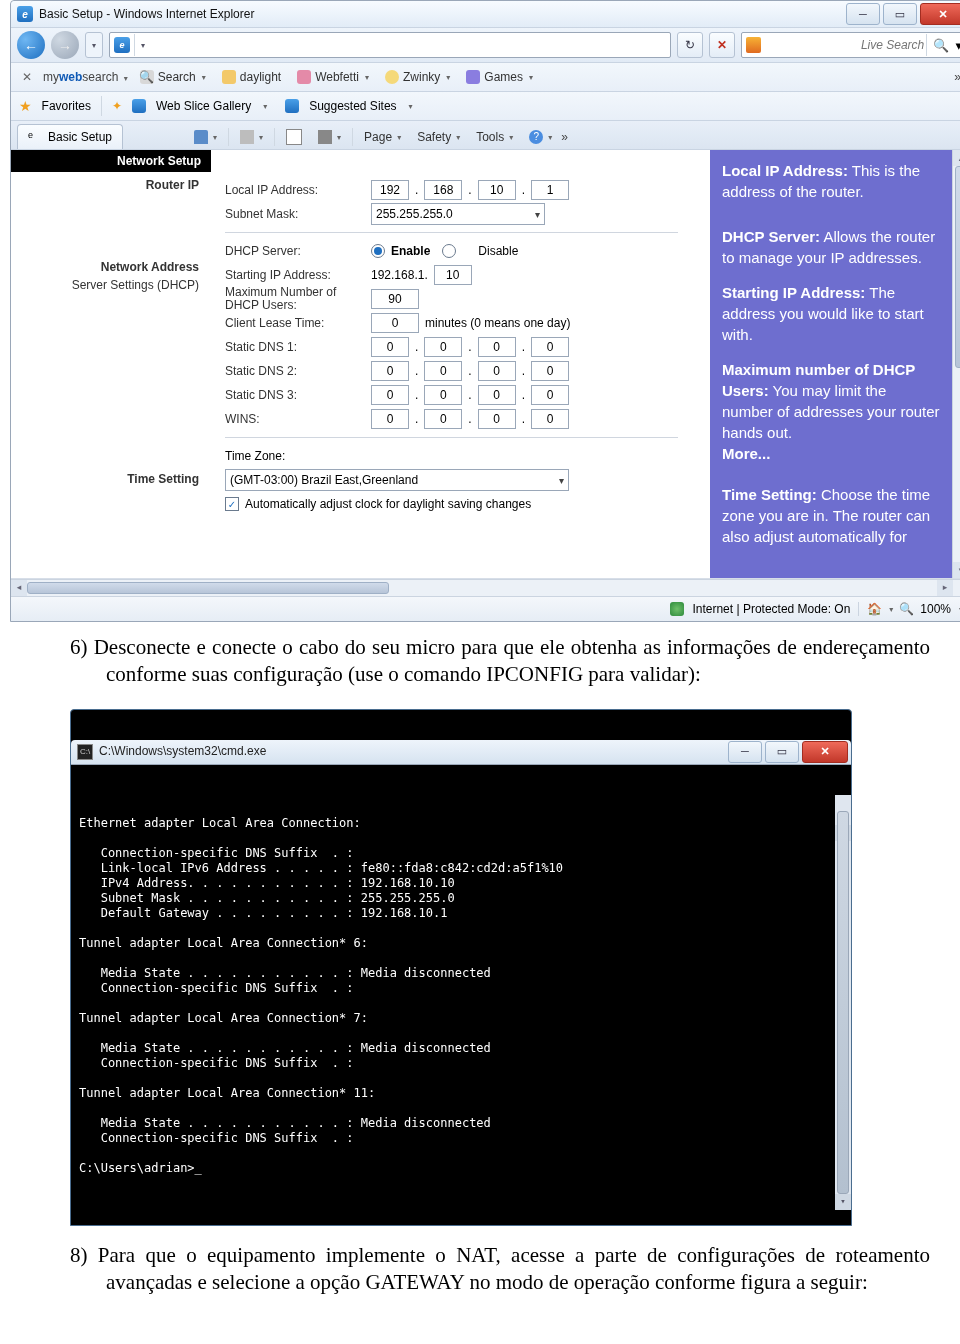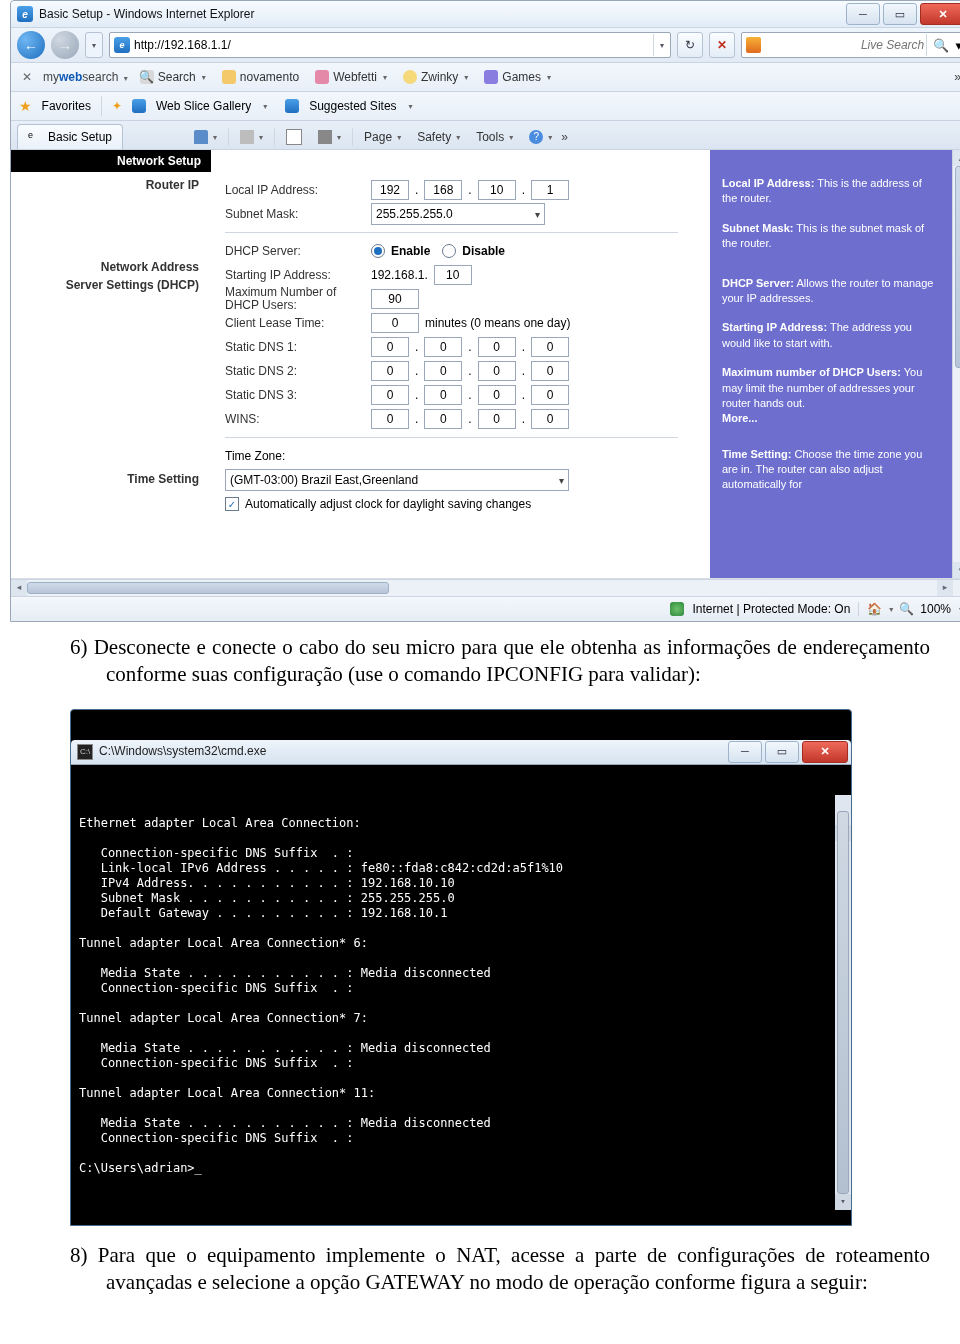--- a/index.html
+++ b/index.html
@@ -46,34 +46,34 @@
   .tbtn .ic{width:14px;height:14px;display:inline-block;}
   .vsep{width:1px;height:18px;background:#cfd8e2;margin:0 2px;}
   
   .content{display:flex;background:#fff;position:relative;height:428px;overflow:hidden;border-bottom:1px solid #d7dee8;}
   .scrollbar{width:16px;background:#ecf1f7;border-left:1px solid #cbd4e0;position:relative;}
   .scrollbar .sbbtntop,.scrollbar .sbbtnbot{height:16px;background:#dde5ef;text-align:center;font-size:9px;color:#667;line-height:16px;}
   .scrollbar .thumb{position:absolute;top:16px;left:2px;right:2px;height:200px;border-radius:3px;background:linear-gradient(#d0dbea,#b7c5d8);border:1px solid #9fb0c6;}
   .leftcol{width:200px;background:#fff;font-size:12px;}
   .lhead{background:#000;color:#fff;font-weight:bold;padding:4px 10px;text-align:right;}
   .llab{padding:6px 12px 2px 12px;text-align:right;font-weight:bold;color:#333;}
-  .llab2{padding:2px 12px 6px 12px;text-align:right;font-weight:bold;color:#333;}
+  .llab2{padding:2px 12px 6px 12px;text-align:right;font-weight:normal;color:#333;}
   .midcol{flex:1;padding:6px 14px;font-size:12px;}
   .row{display:flex;align-items:center;height:24px;gap:6px;}
   .row .lab{width:140px;color:#333;}
   .inp{height:18px;border:1px solid #9aa7b8;background:#fff;text-align:center;padding:0 3px;font-size:12px;}
   .inp.w28{width:30px;text-align:center;}
   .inp.w40{width:40px;}
   .sel{height:20px;border:1px solid #9aa7b8;background:#fff;font-size:12px;padding:0 18px 0 4px;position:relative;display:inline-flex;align-items:center;}
   .sel::after{content:"▾";position:absolute;right:4px;font-size:10px;color:#444;}
   .hr{border:0;border-top:1px solid #d0d6df;margin:6px 0;}
   .radio{width:12px;height:12px;border:1px solid #6a7a8e;border-radius:50%;display:inline-block;vertical-align:middle;position:relative;}
   .radio.checked::after{content:"";position:absolute;inset:2px;background:#1f6fc0;border-radius:50%;}
   .cb{width:12px;height:12px;border:1px solid #6a7a8e;background:#fff;display:inline-flex;align-items:center;justify-content:center;font-size:10px;color:#1f6fc0;}
-  .rightcol{width:218px;background:#6e6ecf;color:#fff;font-size:11px;padding:26px 12px;line-height:1.4;margin-left:18px;}
+  .rightcol{width:218px;background:#6e6ecf;color:#fff;font-size:15px;padding:10px 12px;line-height:1.4;margin-left:18px;}
   .rightcol p{margin:0 0 14px 0;}
   .rightcol b{color:#fff;}
   
   .hscroll{height:16px;background:#ecf1f7;border-top:1px solid #cbd4e0;display:flex;align-items:center;}
   .hscroll .btn{width:16px;height:16px;background:#dde5ef;text-align:center;font-size:9px;color:#667;line-height:15px;}
   .hscroll .track{flex:1;position:relative;height:16px;}
   .hscroll .thumb{position:absolute;left:0;top:2px;bottom:2px;width:360px;border-radius:3px;background:linear-gradient(#d0dbea,#b7c5d8);border:1px solid #9fb0c6;}
   
   .status{height:24px;border-top:1px solid #cbd4e0;background:linear-gradient(#f4f7fb,#e6edf5);display:flex;align-items:center;font-size:12px;padding:0 6px;gap:8px;}
   .status .spacer{flex:1;}
@@ -108,21 +108,20 @@
       <div class="wbtn close">✕</div>
     </div>
   </div>
 
   <div class="navrow">
     <div class="circ">←</div>
     <div class="circ fwd">→</div>
     <div class="dropbtn">▾</div>
     <div class="addr">
       <span class="favicon">e</span>
-      <input value="http://192.168.1.1/" style="">
       <span class="tri">▾</span>
     </div>
     <div class="sqbtn">↻</div>
     <div class="sqbtn red">✕</div>
     <div class="search">
       <span class="bing"></span>
       <input placeholder="Live Search" style="">
       <span class="mag">🔍</span>
       <span class="tri">▾</span>
     </div>
@@ -131,21 +130,21 @@
   <div class="tb">
     <span class="xbtn">✕</span>
     <span class="mws"><span>my</span><b>web</b><span>search</span> <span class="tri2">▾</span></span>
     <span class="tb-item">
           <span class="ic" style="background:#d8d8d8;">🔍</span>
           <span>Search</span>
           <span class="tri2">▾</span>
         </span>
     <span class="tb-item">
           <span class="ic" style="background:#f3c96a;"></span>
-          <span>novamento</span>
+          <span>daylight</span>
         </span>
     <span class="tb-item">
           <span class="ic" style="background:#e48aa8;"></span>
           <span>Webfetti</span>
           <span class="tri2">▾</span>
         </span>
     <span class="tb-item">
           <span class="ic" style="background:#f5d97a;border-radius:50%;"></span>
           <span>Zwinky</span>
           <span class="tri2">▾</span>
@@ -240,21 +239,21 @@
         <span class="sel" style="width:150px;">
               <span>255.255.255.0</span>
             </span>
       </div>
       <hr class="hr">
       <div class="row">
         <span class="lab">DHCP Server:</span>
         <span class="radio checked"></span>
         <span style="font-weight:bold;">Enable</span>
         <span class="radio" style="margin-left:6px;"></span>
-        <span style="font-weight:bold;">Disable</span>
+        <span style="font-weight:normal;margin-left:16px;">Disable</span>
       </div>
       <div class="row">
         <span class="lab">Starting IP Address:</span>
         <span>192.168.1.</span>
         <input class="inp w28" value="10" style="">
       </div>
       <div class="row">
         <span class="lab" style="line-height:1.1;">Maximum Number of DHCP Users:</span>
         <input class="inp w40" value="90" style="">
       </div>
@@ -301,21 +300,20 @@
             </span>
       </div>
       <div class="row">
         <span class="cb">✓</span>
         <span>Automatically adjust clock for daylight saving changes</span>
       </div>
     </div>
 
     <div class="rightcol">
       <p><b>Local IP Address:</b><span> This is the address of the router.</span></p>
-      <p><b>Subnet Mask:</b><span> This is the subnet mask of the router.</span></p>
       <p style="margin-top:24px;"><b>DHCP Server:</b><span> Allows the router to manage your IP addresses.</span></p>
       <p><b>Starting IP Address:</b><span> The address you would like to start with.</span></p>
       <p><b>Maximum number of DHCP Users:</b><span> You may limit the number of addresses your router hands out.</span><br><b>More...</b></p>
       <p style="margin-top:20px;"><b>Time Setting:</b><span> Choose the time zone you are in. The router can also adjust automatically for</span></p>
     </div>
 
     <div class="scrollbar">
       <div class="sbbtntop">▴</div>
       <div class="thumb"></div>
       <div class="sbbtnbot" style="position:absolute;bottom:0;left:0;right:0;">▾</div>

